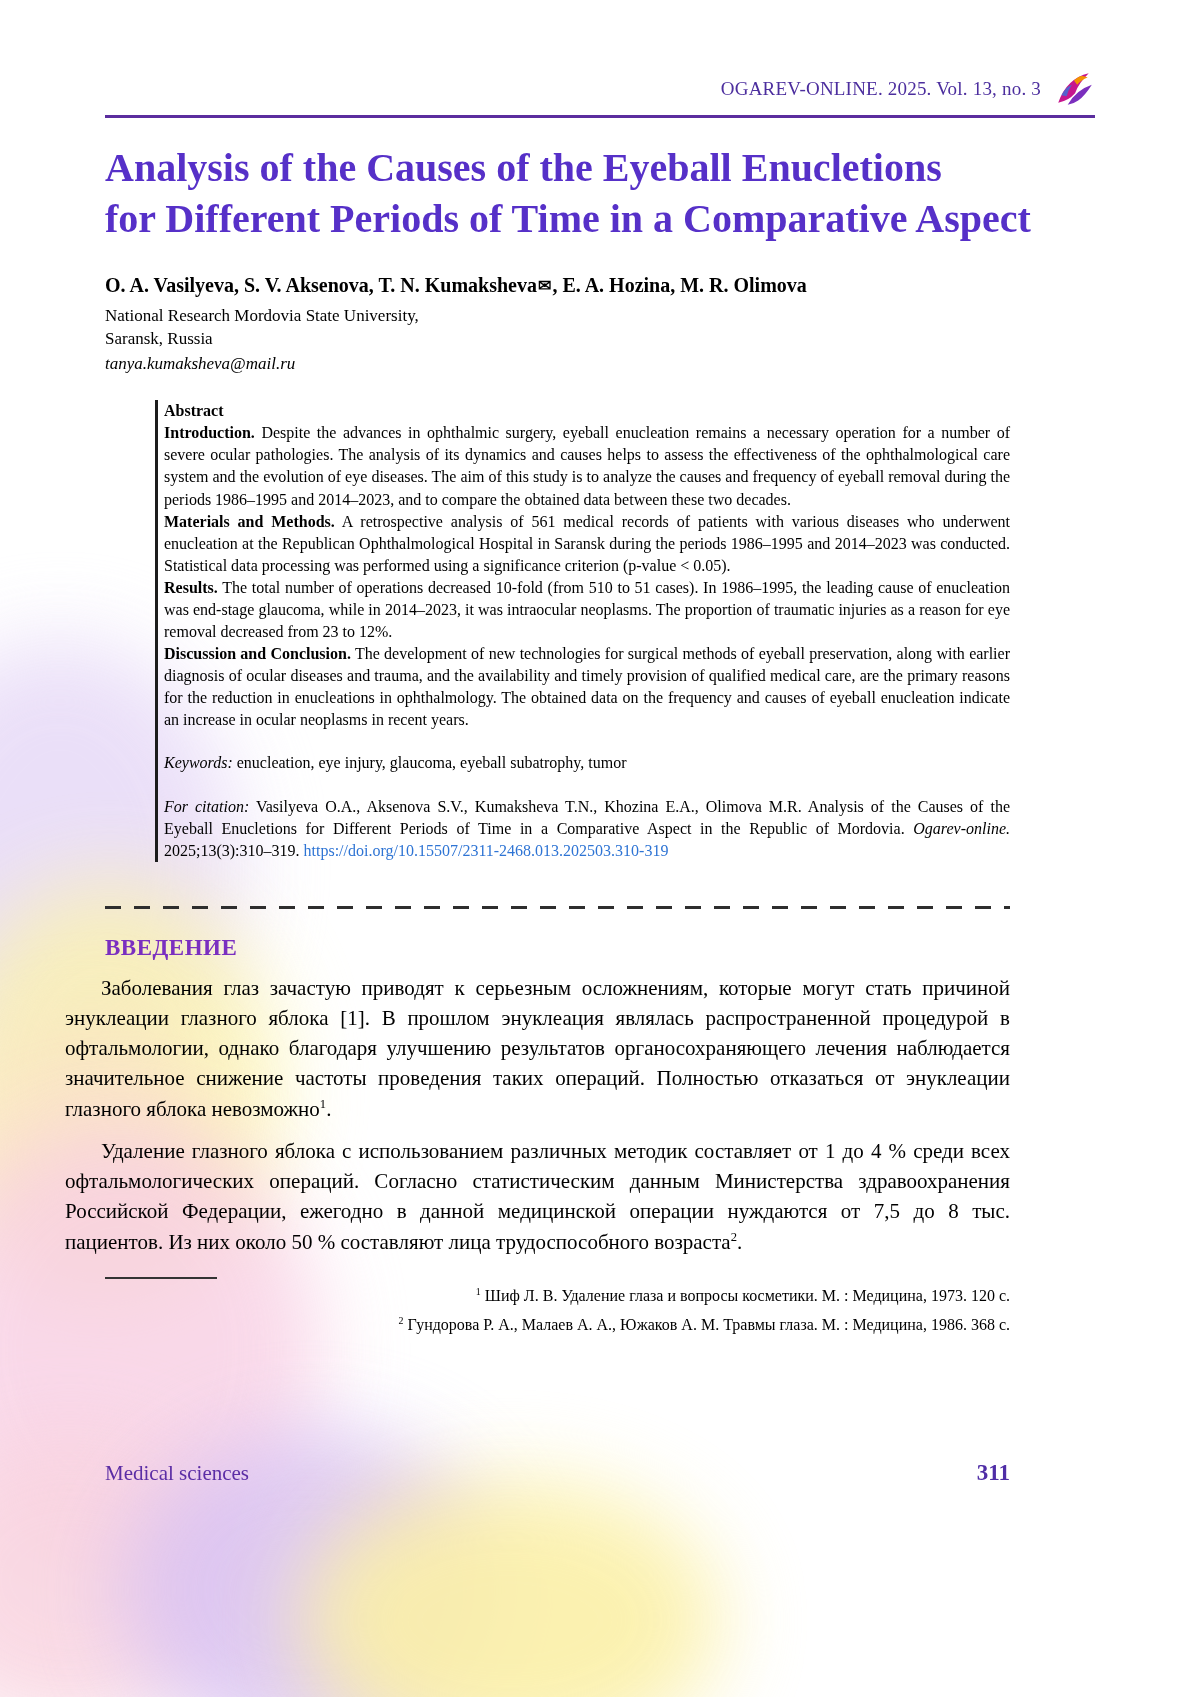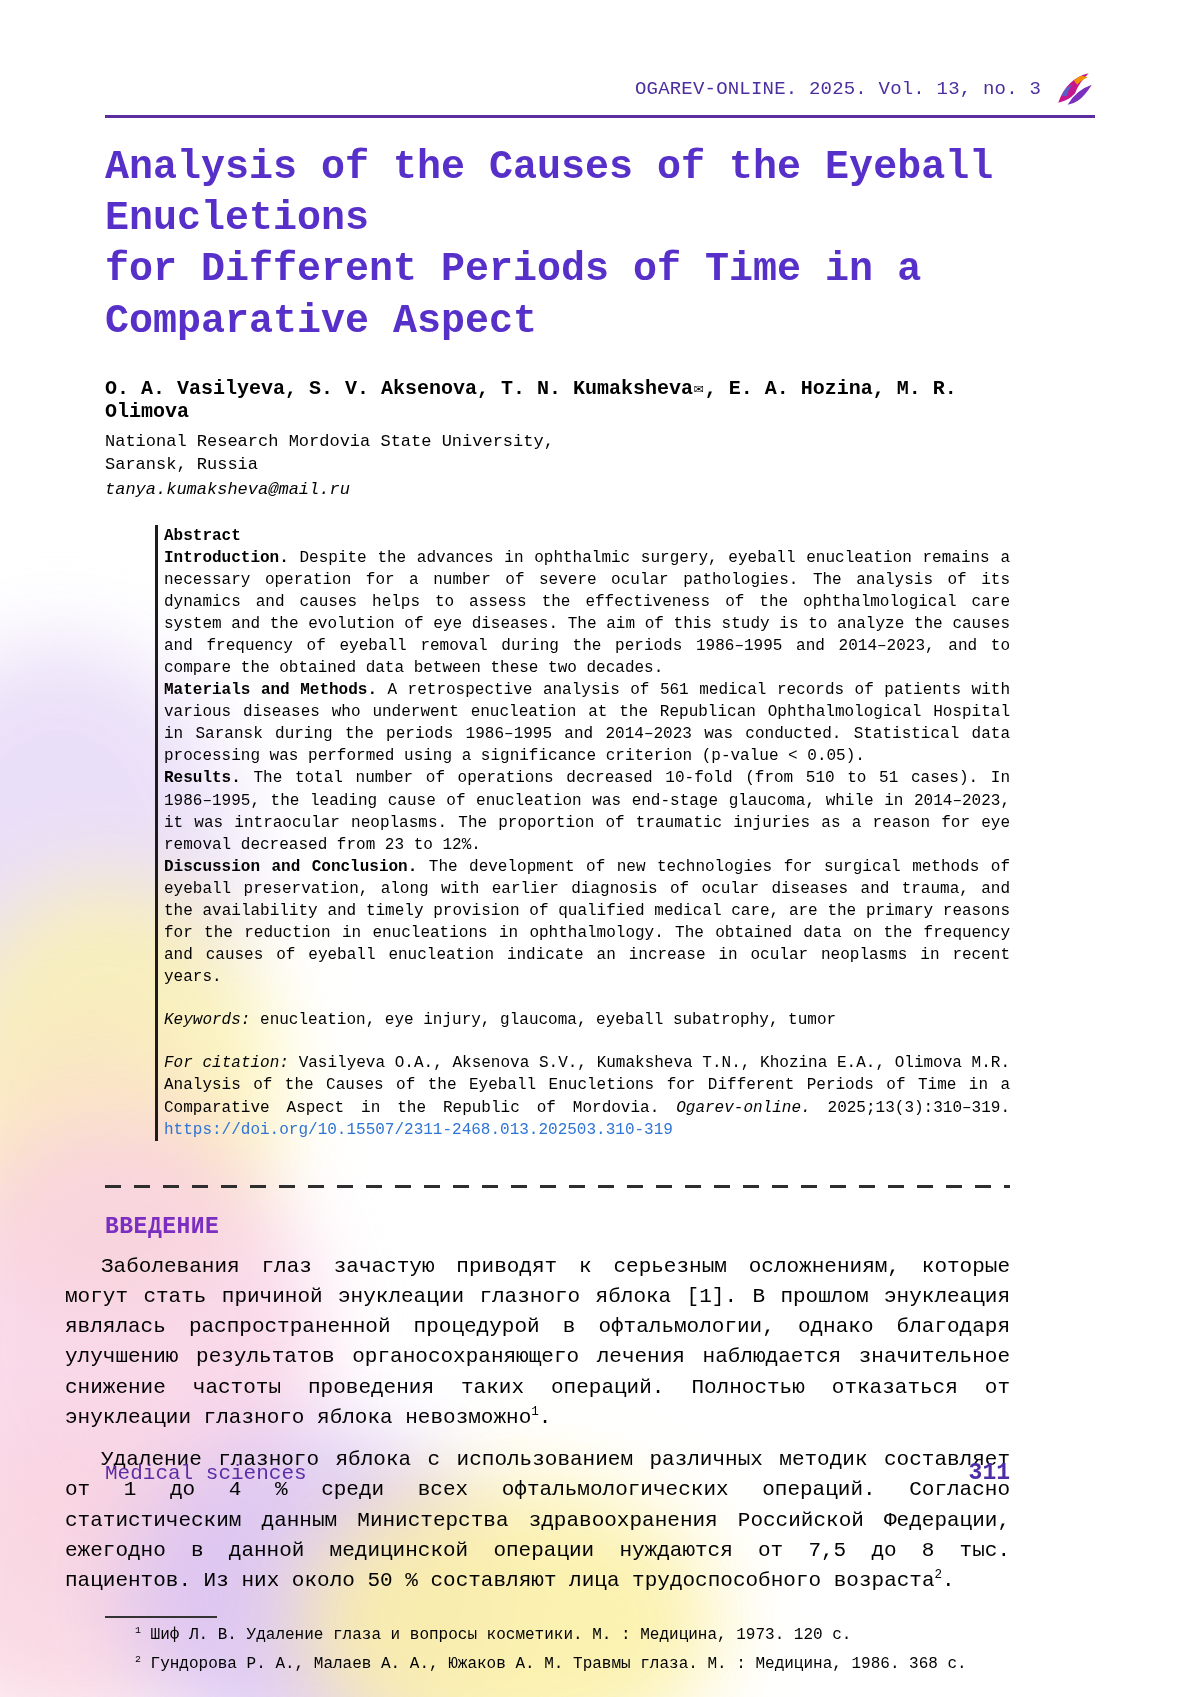--- a/index.html
+++ b/index.html
@@ -2,21 +2,21 @@
 <html><head>
 <meta charset="utf-8">
 <style>
   * { margin:0; padding:0; box-sizing:border-box; }
   html,body { background:#ffffff; }
   .page {
     position:relative;
     width:1200px; height:1697px;
     background:#ffffff;
     overflow:hidden;
-    font-family:Liberation Mono, monospace;
+    font-family:Liberation Serif, serif;
     color:#111;
   }
   
   .blob { position:absolute; border-radius:50%; filter:blur(42px); z-index:0; }
   .blob-lav-1    { left:-120px; top:640px;  width:360px; height:460px; background:#e7daf7; opacity:.85; }
   .blob-yel-1    { left:-60px;  top:880px;  width:340px; height:420px; background:#fbf3ae; opacity:.8; }
   .blob-peach-1  { left:-40px;  top:1020px; width:260px; height:260px; background:#fbe0c8; opacity:.6; }
   .blob-pink-1   { left:-80px;  top:1120px; width:400px; height:460px; background:#f8cfe4; opacity:.8; }
   .blob-pink-2   { left:-100px; top:1430px; width:340px; height:300px; background:#f9d4e0; opacity:.85; }
   .blob-pur-1    { left:120px;  top:1430px; width:380px; height:320px; background:#d9c2f2; opacity:.85; }
@@ -72,21 +72,21 @@
   .body-para {
     margin:12px 190px 0 65px;
     font-size:21px; line-height:1.44; text-align:justify; text-indent:36px; color:#000;
   }
   .body-para sup { font-size:60%; }
 
   
   .footnote-rule { margin:20px 0 0 105px; width:112px; border-top:2px solid #333; }
   .footnote {
     margin:6px 190px 0 105px; text-indent:30px;
-    font-size:16px; line-height:1.42; color:#000;
+    font-size:16px; line-height:1.42; color:#000;text-align:right;
   }
   .footnote sup { font-size:62%; }
 
   
   .page-footer {
     position:absolute; left:105px; right:190px; top:1460px; z-index:1;
     display:flex; justify-content:space-between; align-items:baseline;
   }
   .footer-section { color:#5b2da5; font-size:21px; }
   .page-number { color:#4f2da6; font-size:23px; font-weight:bold; }

